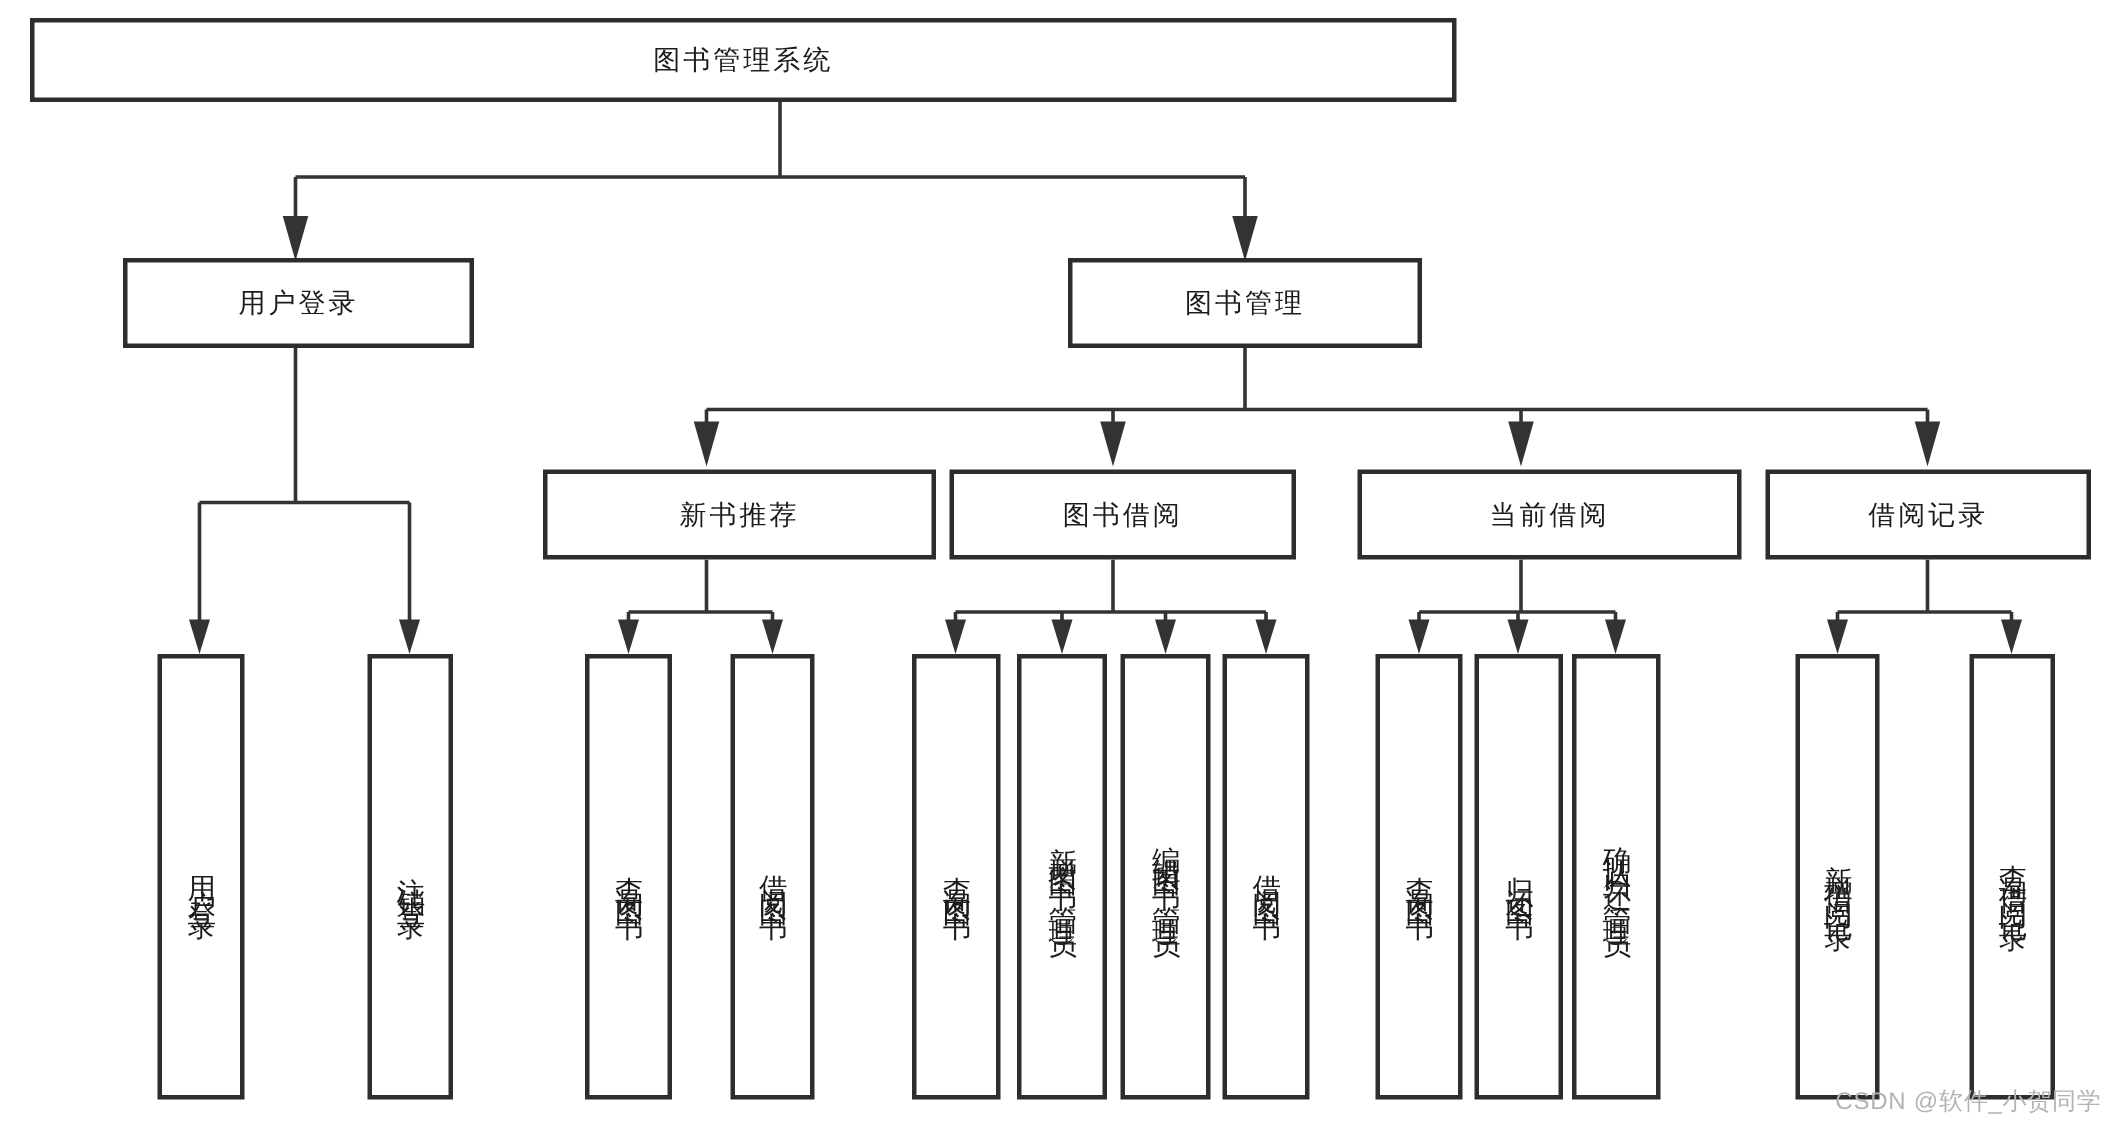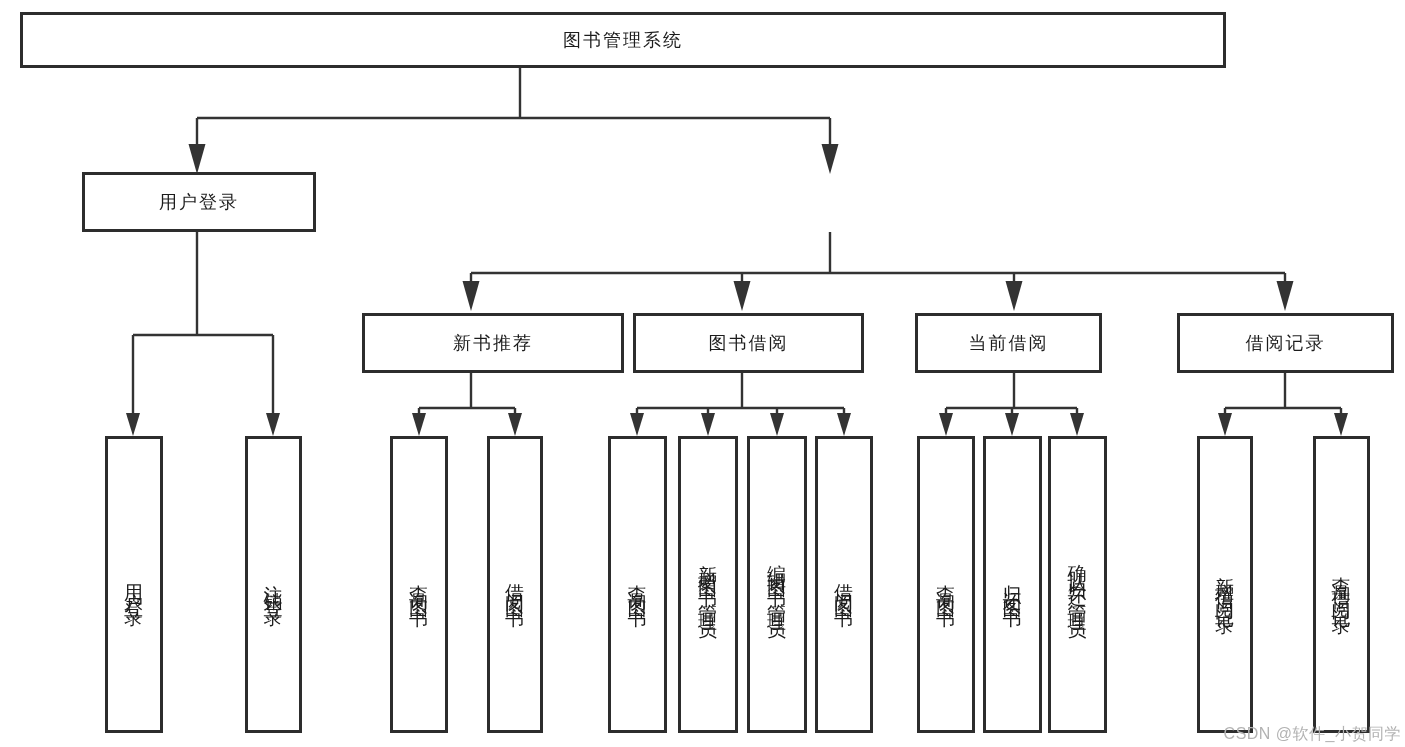--- a/index.html
+++ b/index.html
@@ -84,27 +84,28 @@
       <polygon class="arrowhead" points="770,413 784,413 777,436"></polygon>
       <polygon class="arrowhead" points="837,413 851,413 844,436"></polygon>
       <polygon class="arrowhead" points="939,413 953,413 946,436"></polygon>
       <polygon class="arrowhead" points="1005,413 1019,413 1012,436"></polygon>
       <polygon class="arrowhead" points="1070,413 1084,413 1077,436"></polygon>
       <polygon class="arrowhead" points="1218,413 1232,413 1225,436"></polygon>
       <polygon class="arrowhead" points="1334,413 1348,413 1341,436"></polygon>
     </g>
   </svg>
 
-  <div class="node h" style="left:20px; top:12px; width:1206px; height:56px;">图书管理系统</div>
+  <div class="node h" style="left:20px; top:12px; width:951px; height:56px;">图书管理系统</div>
 
   <div class="node h" style="left:82px; top:172px; width:234px; height:60px;">用户登录</div>
+  <div class="node h" style="left:712px; top:172px; width:236px; height:60px;">图书管理</div>
 
   <div class="node h" style="left:362px; top:313px; width:262px; height:60px;">新书推荐</div>
   <div class="node h" style="left:633px; top:313px; width:231px; height:60px;">图书借阅</div>
-  <div class="node h" style="left:905px; top:313px; width:187px; height:60px;margin-left:10px;">当前借阅</div>
+  <div class="node h" style="left:905px; top:313px; width:256px; height:60px;">当前借阅</div>
   <div class="node h" style="left:1177px; top:313px; width:217px; height:60px;">借阅记录</div>
 
   <div class="node v" style="left:105px; top:436px; width:58px; height:297px;">用户登录</div>
   <div class="node v" style="left:245px; top:436px; width:57px; height:297px;">注销登录</div>
 
   <div class="node v" style="left:390px; top:436px; width:58px; height:297px;">查询图书</div>
   <div class="node v" style="left:487px; top:436px; width:56px; height:297px;">借阅图书</div>
 
   <div class="node v" style="left:608px; top:436px; width:59px; height:297px;">查询图书</div>
   <div class="node v" style="left:678px; top:436px; width:60px; height:297px;">新增图书（管理员）</div>

